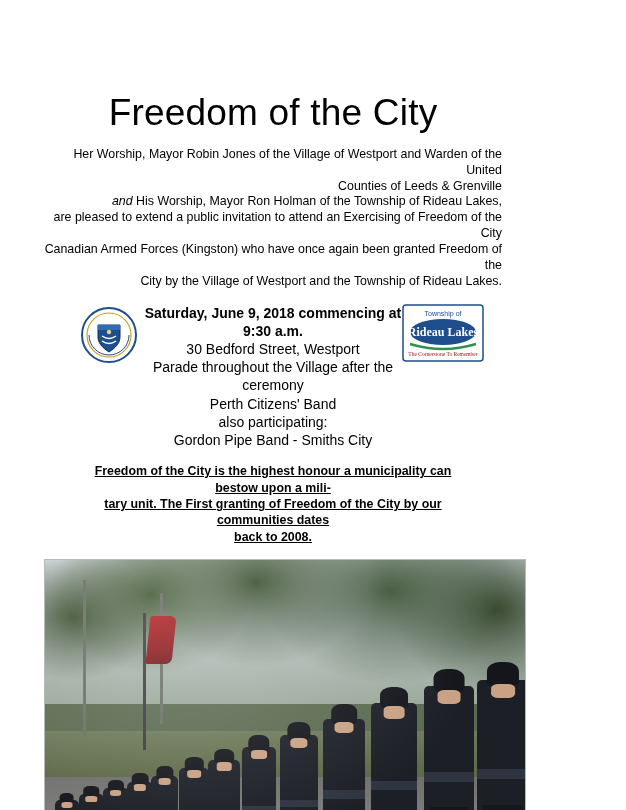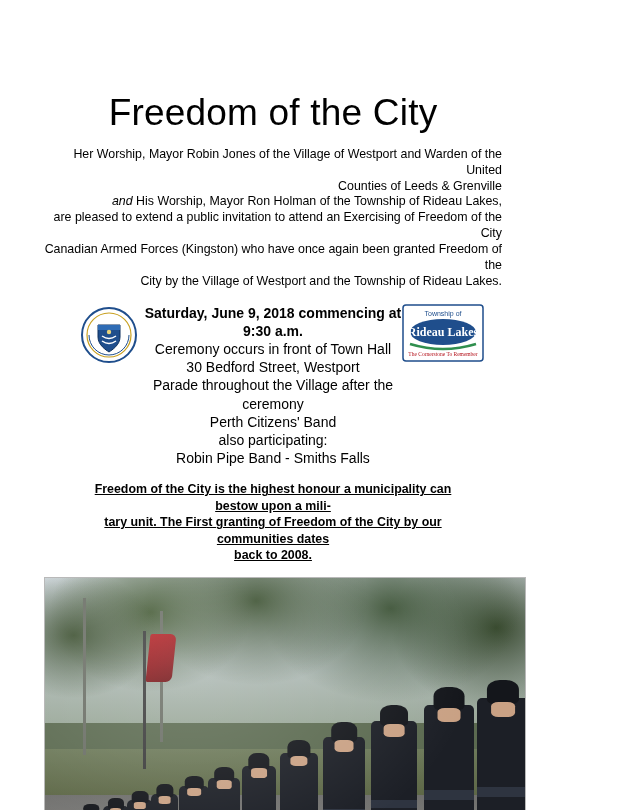--- a/index.html
+++ b/index.html
@@ -239,26 +239,25 @@
         <text x="41" y="12" font-family="Liberation Sans, sans-serif" font-size="7" fill="#1f4e8c" text-anchor="middle">Township of</text>
         <ellipse cx="41" cy="28" rx="33" ry="13" fill="#1f4e8c"></ellipse>
         <text x="41" y="32" font-family="Liberation Serif, serif" font-size="12" font-weight="bold" fill="#ffffff" text-anchor="middle">Rideau Lakes</text>
         <path d="M8 40 q33 10 66 0" stroke="#2f8f4e" stroke-width="2.5" fill="none"></path>
         <text x="41" y="52" font-family="Liberation Serif, serif" font-size="5.5" fill="#b4121b" text-anchor="middle">The Cornerstone To Remember</text>
       </svg>
     </div>
 
     <div class="details">
       <div class="bold">Saturday, June 9, 2018 commencing at 9:30 a.m.</div>
-      <div>Ceremony occurs in front of Town Hall</div>
       <div>30 Bedford Street, Westport</div>
       <div>Parade throughout the Village after the ceremony</div>
       <div>Perth Citizens' Band</div>
       <div>also participating:</div>
-      <div>Robin Pipe Band - Smiths Falls</div>
+      <div>Gordon Pipe Band - Smiths City</div>
     </div>
   </div>
 
   <div class="closing">
     <div>Freedom of the City is the highest honour a municipality can bestow upon a mili-</div>
     <div>tary unit. The First granting of Freedom of the City by our communities dates</div>
     <div>back to 2008.</div>
   </div>
 
   <div class="photo-wrap">

